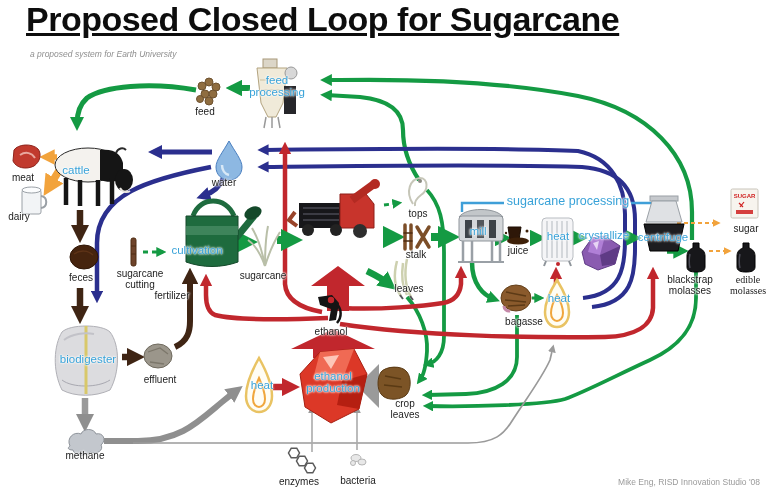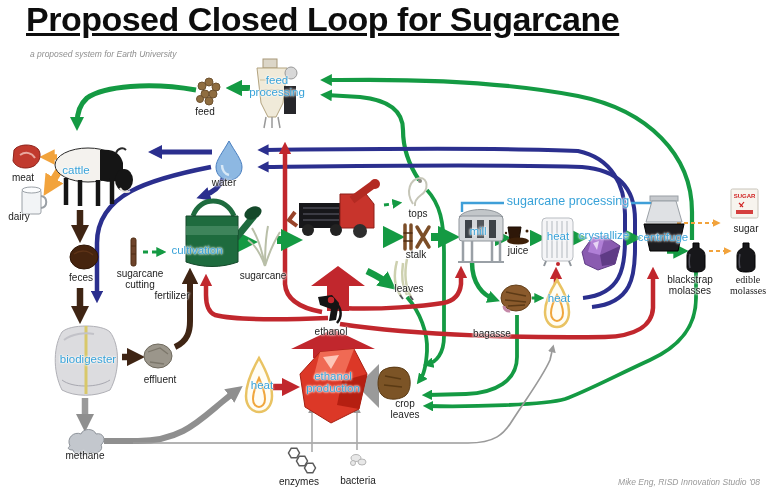--- a/index.html
+++ b/index.html
@@ -1,20 +1,20 @@
 <!DOCTYPE html>
 <html><head>
 <meta charset="utf-8">
 <style>
   html,body{margin:0;padding:0;background:#fff;}
   #canvas{position:relative;width:768px;height:500px;background:#fff;overflow:hidden;
           font-family:"Liberation Sans",sans-serif;border-bottom:2px solid #cfcfcf;}
   #title{position:absolute;left:26px;top:0px;font-size:34px;font-weight:bold;color:#0d0d0d;letter-spacing:-0.5px;text-decoration:underline;}
   #subtitle{position:absolute;left:30px;top:49px;font-size:8.5px;font-style:italic;color:#8f8f8f;}
-  #credit{position:absolute;right:8px;top:477px;font-size:8.5px;font-style:italic;color:#9a9a9a;}
+  #credit{position:absolute;right:8px;top:477px;font-size:8.5px;color:#9a9a9a;}
   .lbl{position:absolute;transform:translateX(-50%);text-align:center;font-size:10px;line-height:11px;
        color:#1c1c1c;white-space:nowrap;text-shadow:0 0 2px #fff,0 0 2px #fff,0 0 3px #fff;}
   .blu{color:#38a2d8;font-size:11.5px;line-height:12px;}
   .sec{font-size:12.5px;}
   svg{position:absolute;left:0;top:0;}
 </style>
 </head>
 <body>
 
 <div id="canvas">
@@ -333,21 +333,21 @@
   <div class="lbl blu sec" style="left:568px;top:195px;">sugarcane processing</div>
   <div class="lbl" style="left:746px;top:223px;">sugar</div>
   <div class="lbl" style="left:690px;top:274px;">
     <div>blackstrap</div>
       <div>molasses</div>
   </div>
   <div class="lbl" style="left:748px;top:274px;font-family:Liberation Serif, serif;">
     <div>edible</div>
       <div>molasses</div>
   </div>
-  <div class="lbl" style="left:492px;top:316px;margin-top:12px;">bagasse</div>
+  <div class="lbl" style="left:524px;top:316px;">bagasse</div>
   <div class="lbl blu" style="left:559px;top:292px;">heat</div>
   <div class="lbl" style="left:331px;top:326px;">ethanol</div>
   <div class="lbl blu" style="left:333px;top:370px;">
     <div>ethanol</div>
       <div>production</div>
   </div>
   <div class="lbl blu" style="left:262px;top:379px;">heat</div>
   <div class="lbl" style="left:405px;top:398px;">
     <div>crop</div>
       <div>leaves</div>

